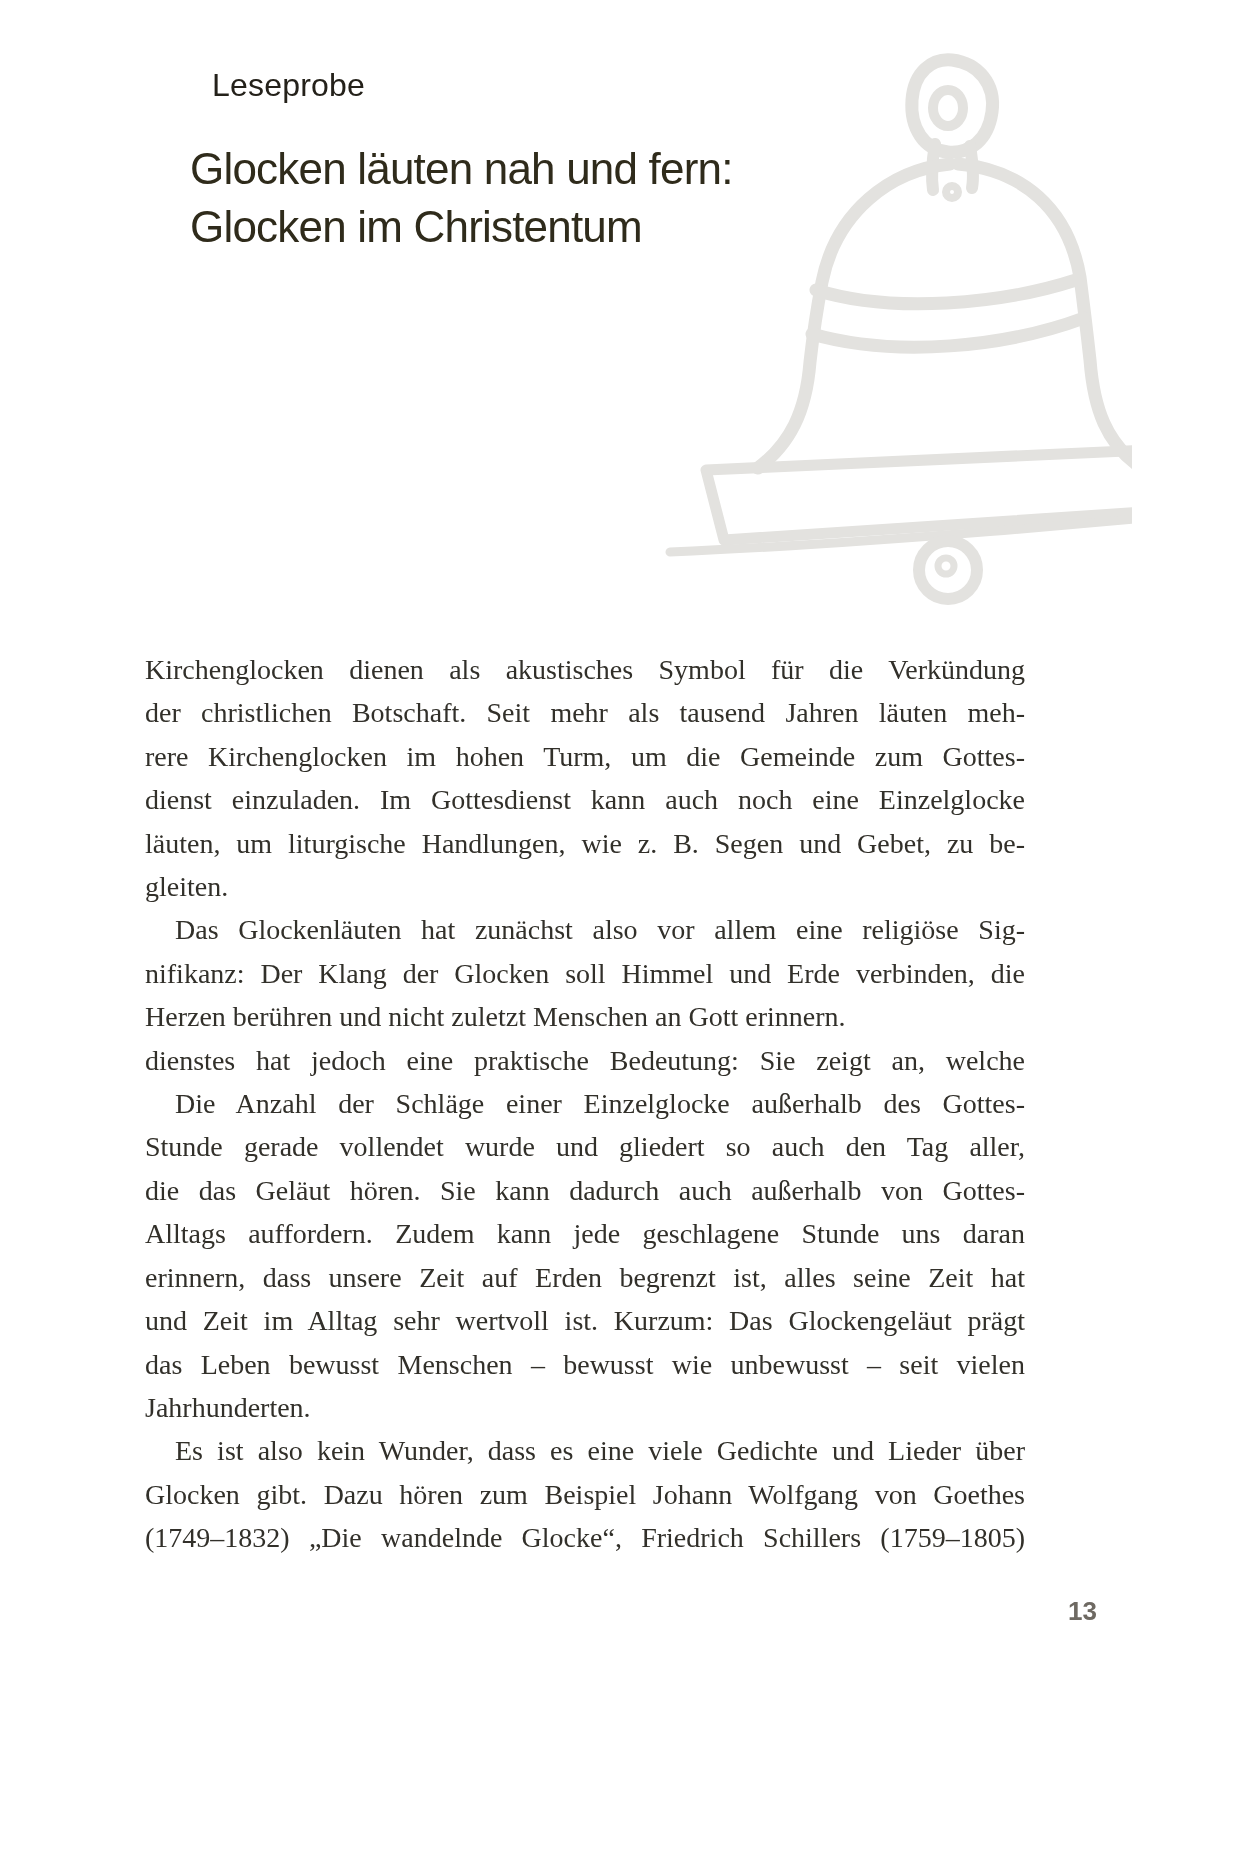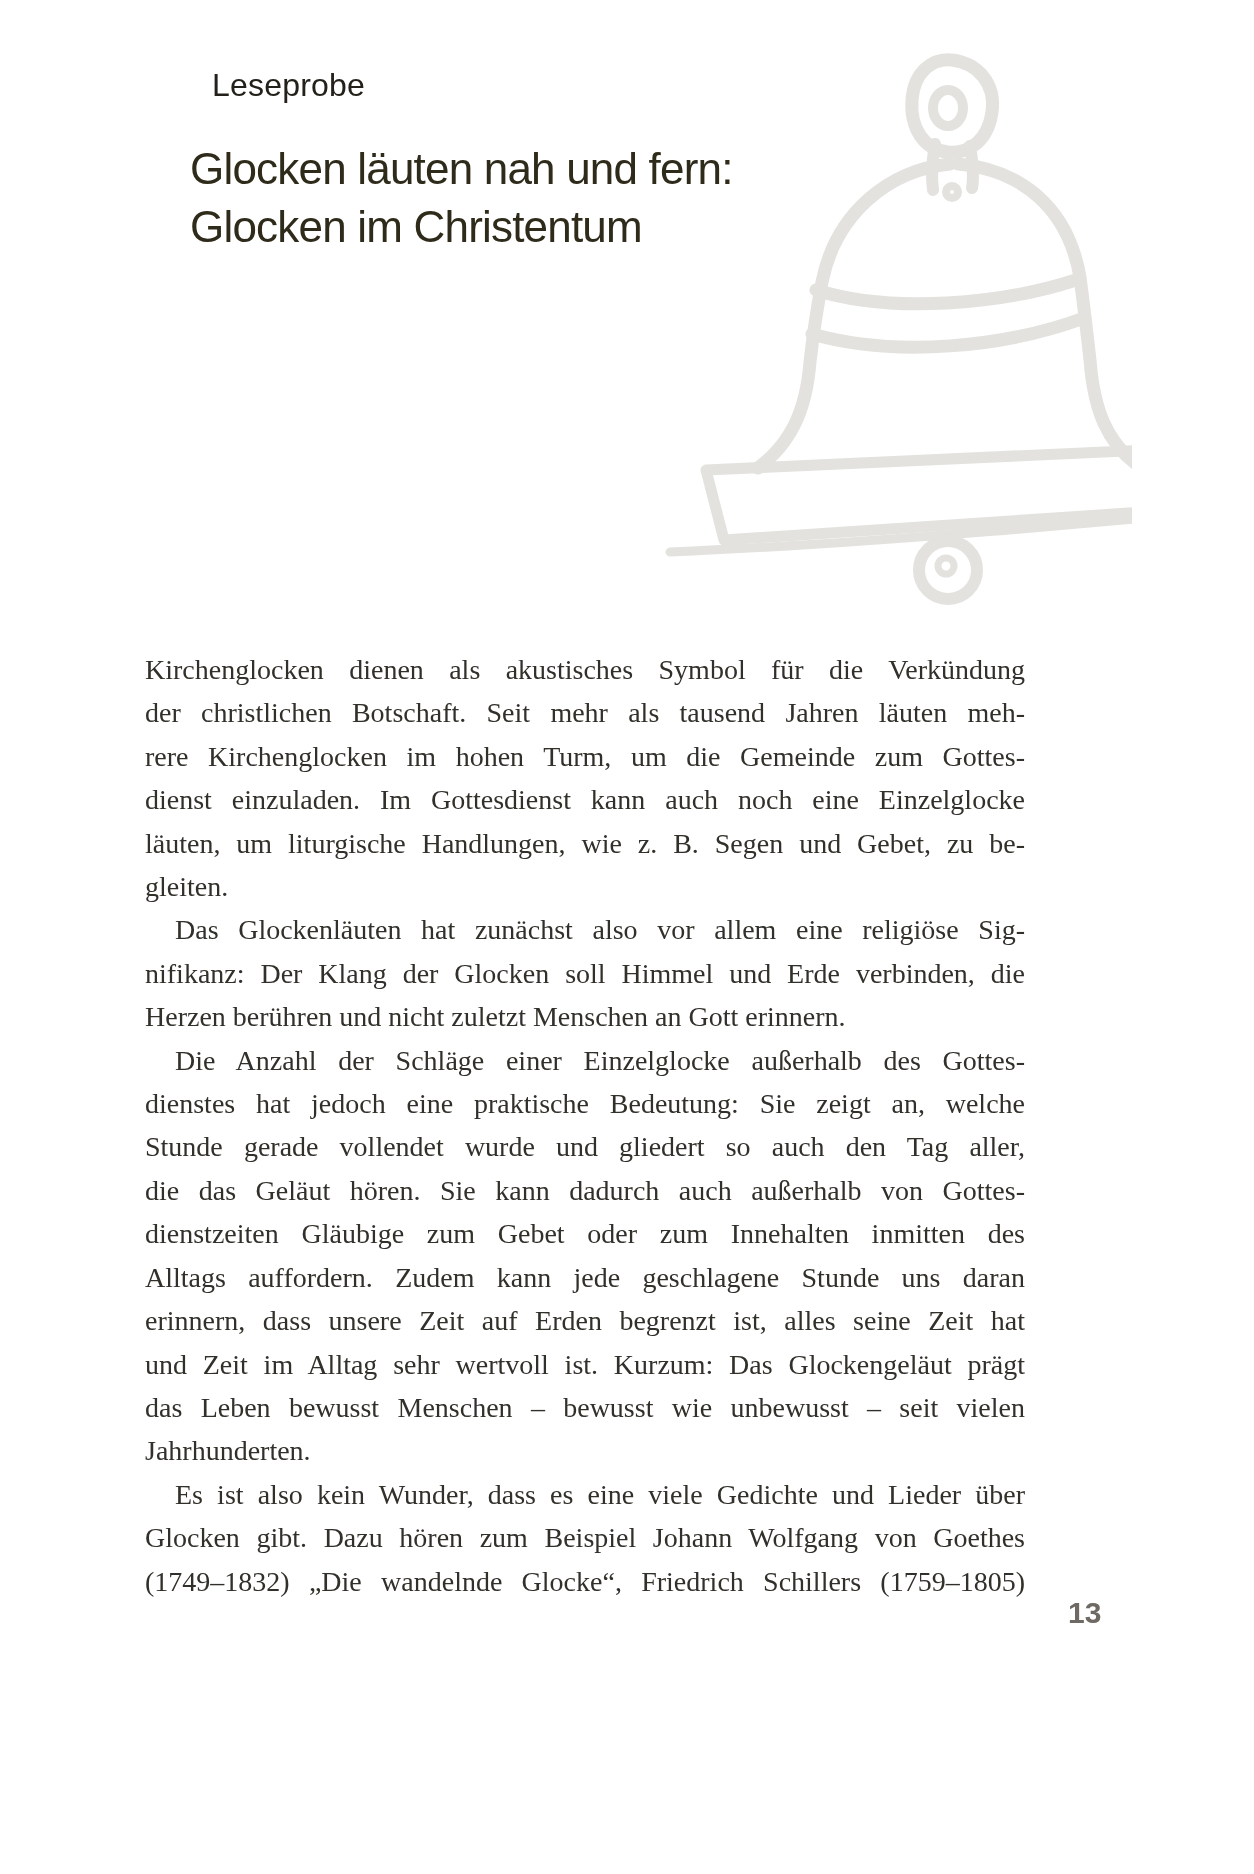--- a/index.html
+++ b/index.html
@@ -60,21 +60,21 @@
   .line{
     text-align:justify;
     text-align-last:justify;
     white-space:normal;
   }
   .line.last{ text-align-last:left; }
   .line.indent{ text-indent:30px; }
   .page-number{
     position:absolute;
     left:1068px; top:1596px;
-    font-size:30px;
+    font-size:26px;
     font-weight:bold;
     color:var(--page_number);
   }
 </style>
 </head>
 <body>
 
 <div class="page">
 
   <div class="kicker">Leseprobe</div>
@@ -111,25 +111,24 @@
   <div class="body-text">
       <div class="line">Kirchenglocken dienen als akustisches Symbol für die Verkündung</div>
       <div class="line">der christlichen Botschaft. Seit mehr als tausend Jahren läuten meh-</div>
       <div class="line">rere Kirchenglocken im hohen Turm, um die Gemeinde zum Gottes-</div>
       <div class="line">dienst einzuladen. Im Gottesdienst kann auch noch eine Einzelglocke</div>
       <div class="line">läuten, um liturgische Handlungen, wie z. B. Segen und Gebet, zu be-</div>
       <div class="line last">gleiten.</div>
       <div class="line indent">Das Glockenläuten hat zunächst also vor allem eine religiöse Sig-</div>
       <div class="line">nifikanz: Der Klang der Glocken soll Himmel und Erde verbinden, die</div>
       <div class="line last">Herzen berühren und nicht zuletzt Menschen an Gott erinnern.</div>
+      <div class="line">dienstes hat jedoch eine praktische Bedeutung: Sie zeigt an, welche</div>
       <div class="line indent">Die Anzahl der Schläge einer Einzelglocke außerhalb des Gottes-</div>
-      <div class="line">dienstes hat jedoch eine praktische Bedeutung: Sie zeigt an, welche</div>
       <div class="line">Stunde gerade vollendet wurde und gliedert so auch den Tag aller,</div>
       <div class="line">die das Geläut hören. Sie kann dadurch auch außerhalb von Gottes-</div>
-      <div class="line">dienstzeiten Gläubige zum Gebet oder zum Innehalten inmitten des</div>
       <div class="line">Alltags auffordern. Zudem kann jede geschlagene Stunde uns daran</div>
       <div class="line">erinnern, dass unsere Zeit auf Erden begrenzt ist, alles seine Zeit hat</div>
       <div class="line">und Zeit im Alltag sehr wertvoll ist. Kurzum: Das Glockengeläut prägt</div>
       <div class="line">das Leben bewusst Menschen – bewusst wie unbewusst – seit vielen</div>
       <div class="line last">Jahrhunderten.</div>
       <div class="line indent">Es ist also kein Wunder, dass es eine viele Gedichte und Lieder über</div>
       <div class="line">Glocken gibt. Dazu hören zum Beispiel Johann Wolfgang von Goethes</div>
       <div class="line">(1749–1832) „Die wandelnde Glocke“, Friedrich Schillers (1759–1805)</div>
     </div>
 

